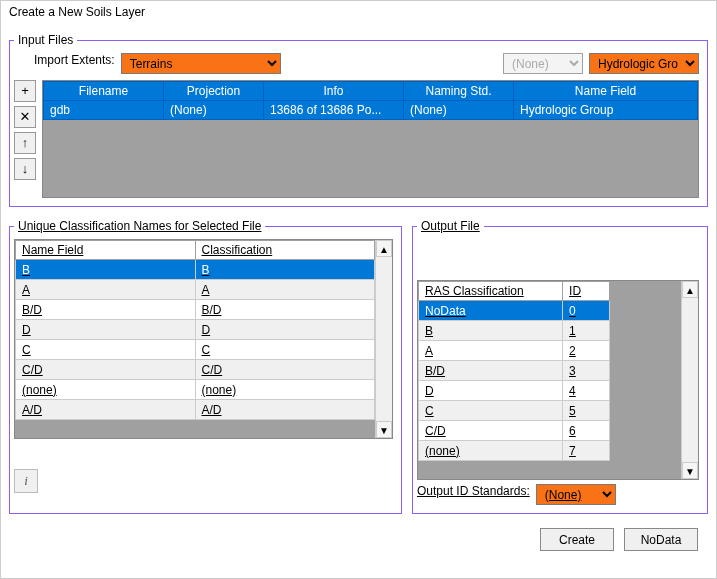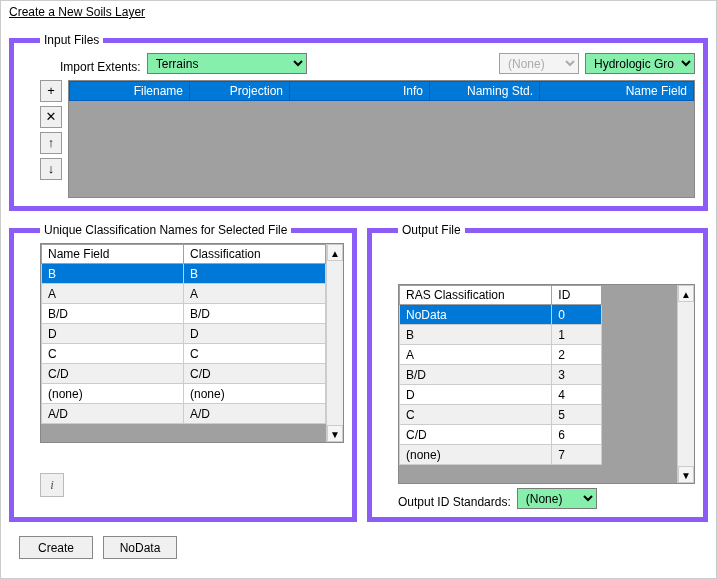--- a/index.html
+++ b/index.html
@@ -5,36 +5,36 @@
   * { box-sizing: border-box; }
   body {
     margin: 0;
     font-family: "Segoe UI", Tahoma, sans-serif;
     font-size: 12px;
     background: #fff;
     width: 717px;
     height: 579px;
     border: 1px solid #ccc;
   }
-  .titlebar { padding: 4px 8px; font-size: 12px; text-decoration: underline; }
+  .titlebar { padding: 4px 8px; font-size: 12px; }
   .content { padding: 6px 8px 8px 8px; }
   fieldset {
-    border: 5px solid #8b5cf6;
+    border: 1px solid #8b5cf6;
     margin: 4px 0 8px 0;
-    padding: 6px 8px 8px 26px;
+    padding: 6px 8px 8px 4px;
   }
   legend { font-size: 12px; padding: 0 4px; }
-  .row { display: flex; align-items: flex-end; gap: 6px; }
+  .row { display: flex; align-items: flex-start; gap: 6px; }
   label { font-size: 12px; }
   select, input[type=text] {
     font-family: inherit;
     font-size: 12px;
     height: 21px;
     border: 1px solid #7a7a7a;
-    background: #86efac;
+    background: #f97316;
     padding: 0 4px;
   }
   select:disabled { background: #f0f0f0; color: #888; }
   
   .inputfiles-top { margin-bottom: 6px; }
   .inputfiles-top .spacer { flex: 1; }
   .files-body { display: flex; gap: 6px; }
   .icon-col { display: flex; flex-direction: column; gap: 4px; width: 22px; }
   .icon-btn {
     width: 22px; height: 22px;
@@ -55,42 +55,42 @@
     overflow: hidden;
   }
   table.grid {
     border-collapse: collapse;
     width: 100%;
     table-layout: fixed;
   }
   table.grid th {
     background: #fff;
     border: 1px solid #a0a0a0;
-    text-align: right;
+    text-align: center;
     font-weight: normal;
     padding: 2px 6px;
     height: 18px;
     font-size: 12px;
   }
   table.grid td {
     border: 1px solid #a0a0a0;
     background: #fff;
     padding: 2px 6px;
     height: 18px;
     white-space: nowrap;
     overflow: hidden;
     text-overflow: ellipsis;
     font-size: 12px;
   }
   tr.sel-header th { background: #0078d7; color: #fff; border-color: #0060c0; }
   tr.sel-row td { background: #0078d7; color: #fff; border-color: #0060c0; }
   
-  .lower { display: flex; gap: 10px; }
+  .lower { display: flex; gap: 10px; text-decoration: underline; }
   .lower .left { flex: 1; }
-  .lower .right { width: 341px; }
+  .lower .right { width: 296px; }
   .table-wrap {
     border: 1px solid #888;
     overflow: hidden;
     background: #a0a0a0;
     position: relative;
   }
   .table-inner {
     background: #fff;
   }
   table.list {
@@ -149,21 +149,21 @@
     border: 1px solid #bbb;
     background: #f0f0f0;
     font-family: Georgia, serif;
     font-style: italic;
     font-size: 13px;
     color: #555;
     cursor: pointer;
   }
   .bottom-bar {
     display: flex;
-    justify-content: flex-start;
+    justify-content: flex-end;
     gap: 10px;
     padding: 6px 10px 0 10px;
   }
   button.std {
     min-width: 74px;
     height: 23px;
     border: 1px solid #888;
     background: #f0f0f0;
     font-family: inherit;
     font-size: 12px;
@@ -211,20 +211,27 @@
               <col>
           </colgroup>
           <tbody>
               <tr class="sel-header">
             <th>Filename</th>
             <th>Projection</th>
             <th>Info</th>
             <th>Naming Std.</th>
             <th>Name Field</th>
           </tr>
+          <tr class="sel-row">
+            <td>gdb</td>
+            <td>(None)</td>
+            <td>13686 of 13686 Po...</td>
+            <td>(None)</td>
+            <td>Hydrologic Group</td>
+          </tr>
         </tbody>
           </table>
       </div>
     </div>
   </fieldset>
 
   <div class="lower">
 
     <fieldset class="left">
       <legend>Unique Classification Names for Selected File</legend>

